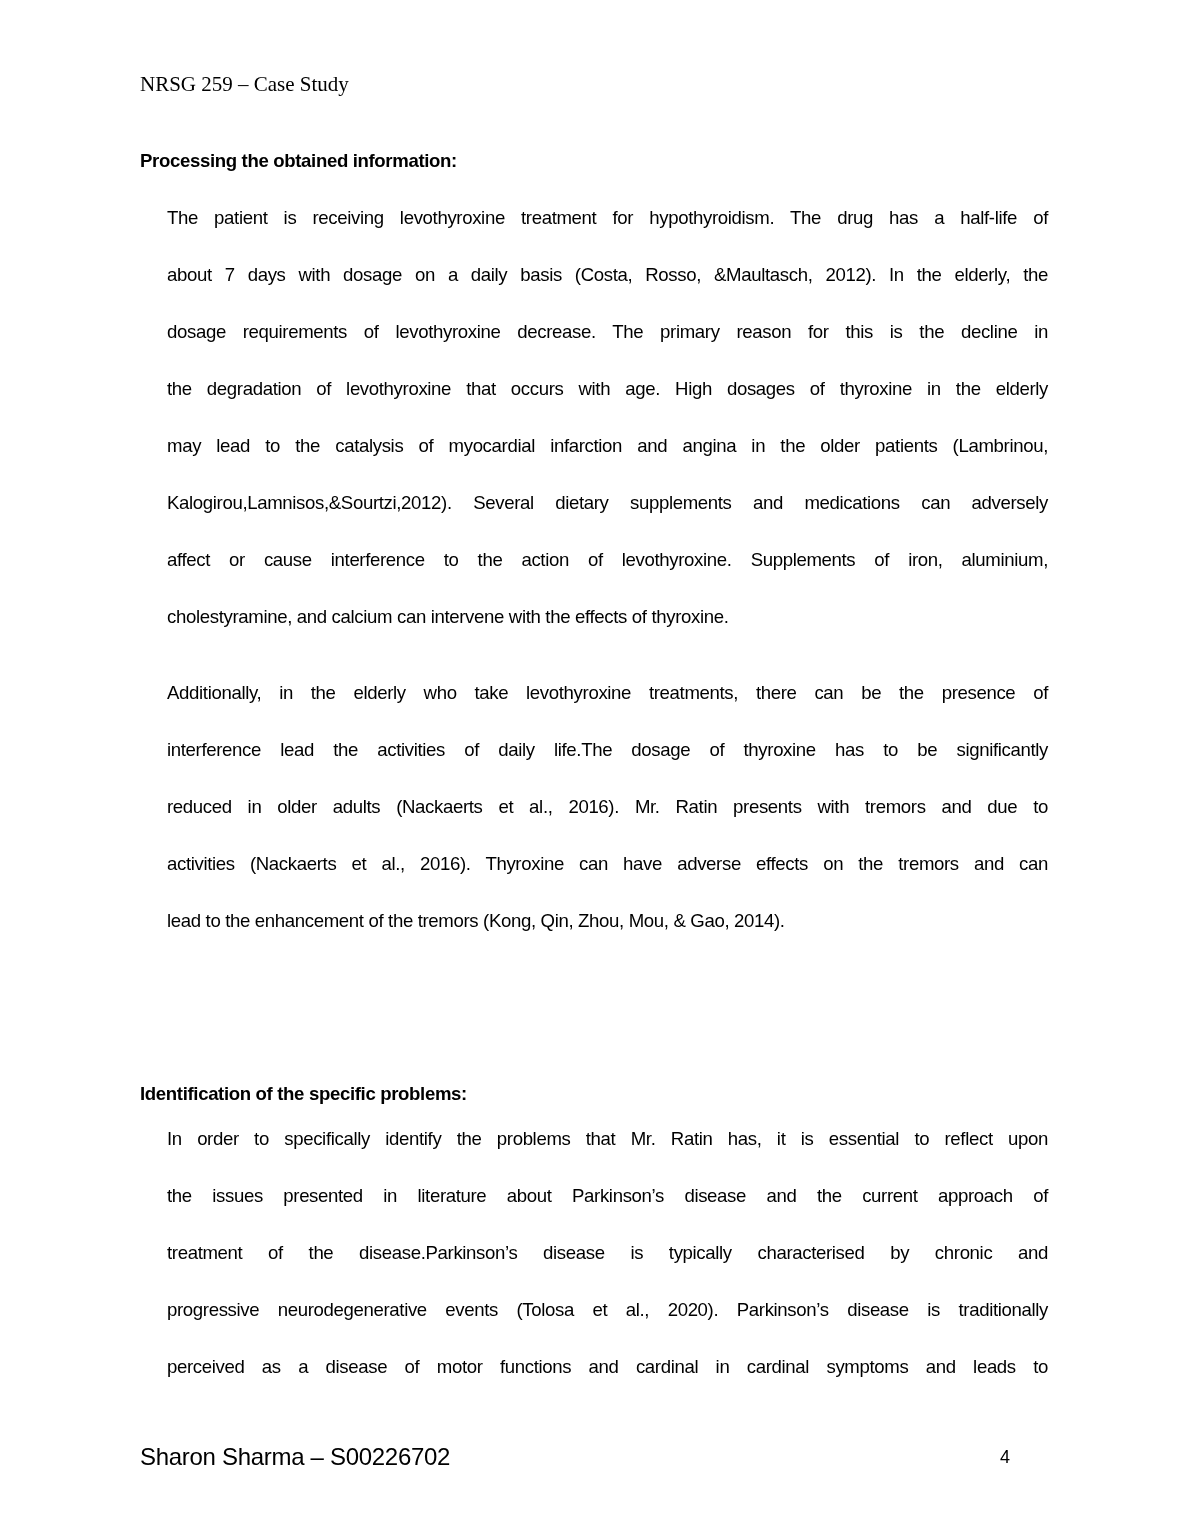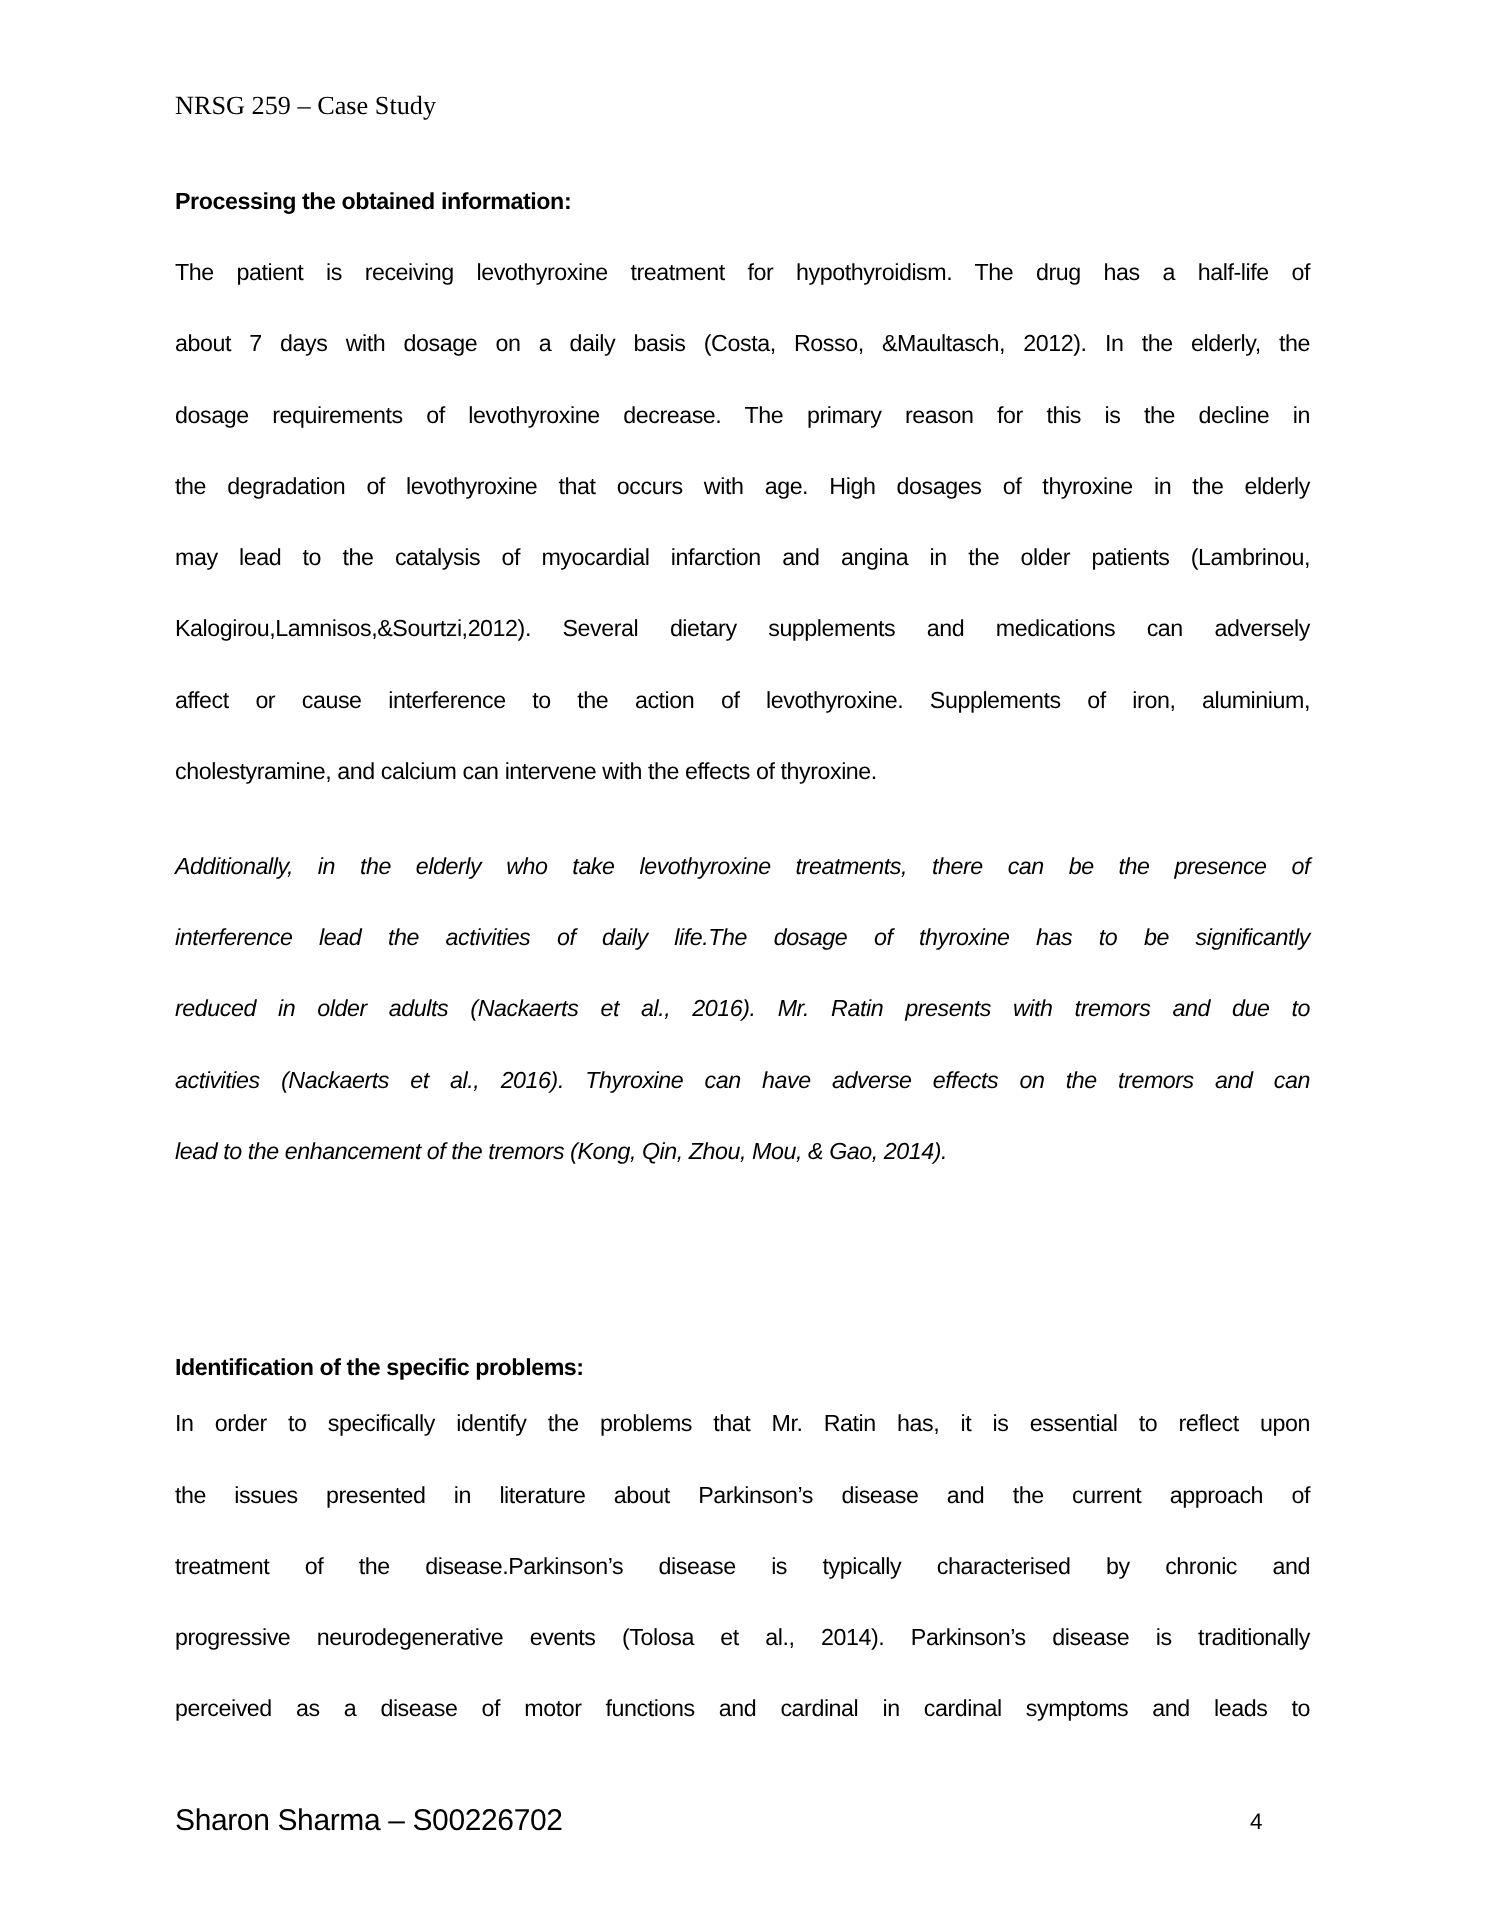--- a/index.html
+++ b/index.html
@@ -45,20 +45,21 @@
       height: 28px;
       line-height: 28px;
       white-space: nowrap;
     }
     .line {
       height: 57px;
       line-height: 28px;
       white-space: nowrap;
       text-align: justify;
       text-align-last: justify;
+      margin-left: 27px;
     }
     .line.last {
       text-align-last: left;
     }
     .footer-left {
       position: absolute;
       left: 140px;
       top: 1445px;
       font-family: "Liberation Sans", sans-serif;
       font-size: 24px;
@@ -90,36 +91,36 @@
     <div class="line">The patient is receiving levothyroxine treatment for hypothyroidism. The drug has a half-life of</div>
     <div class="line">about 7 days with dosage on a daily basis (Costa, Rosso, &amp;Maultasch, 2012). In the elderly, the</div>
     <div class="line">dosage requirements of levothyroxine decrease. The primary reason for this is the decline in</div>
     <div class="line">the degradation of levothyroxine that occurs with age. High dosages of thyroxine in the elderly</div>
     <div class="line">may lead to the catalysis of myocardial infarction and angina in the older patients (Lambrinou,</div>
     <div class="line">Kalogirou,Lamnisos,&amp;Sourtzi,2012). Several dietary supplements and medications can adversely</div>
     <div class="line">affect or cause interference to the action of levothyroxine. Supplements of iron, aluminium,</div>
     <div class="line last">cholestyramine, and calcium can intervene with the effects of thyroxine.</div>
   </div>
 
-  <div class="body-text" style="top:679px;font-style:italic;">
+  <div class="body-text" style="top:679px;">
     <div class="line">Additionally, in the elderly who take levothyroxine treatments, there can be the presence of</div>
     <div class="line">interference lead the activities of daily life.The dosage of thyroxine has to be significantly</div>
     <div class="line">reduced in older adults (Nackaerts et al., 2016).  Mr. Ratin presents with tremors and due to</div>
     <div class="line">activities (Nackaerts et al., 2016). Thyroxine can have adverse effects on the tremors and can</div>
     <div class="line last">lead to the enhancement of the tremors (Kong, Qin, Zhou, Mou, &amp; Gao, 2014).</div>
   </div>
 
   <div class="body-text" style="top:1080px;">
     <div class="heading">Identification of the specific problems:</div>
   </div>
 
   <div class="body-text" style="top:1125px;">
     <div class="line">In order to specifically identify the problems that Mr. Ratin has, it is essential to reflect upon</div>
     <div class="line">the issues presented in literature about Parkinson’s disease and the current approach of</div>
     <div class="line">treatment of the disease.Parkinson’s disease is typically characterised by chronic and</div>
-    <div class="line">progressive neurodegenerative events (Tolosa et al., 2014). Parkinson’s disease is traditionally</div>
+    <div class="line">progressive neurodegenerative events (Tolosa et al., 2020). Parkinson’s disease is traditionally</div>
     <div class="line">perceived as a disease of motor functions and cardinal in cardinal symptoms and leads to</div>
   </div>
 
   <div class="footer-left">Sharon Sharma – S00226702</div>
   <div class="footer-right">4</div>
 
 </div>
 
 </body></html>

